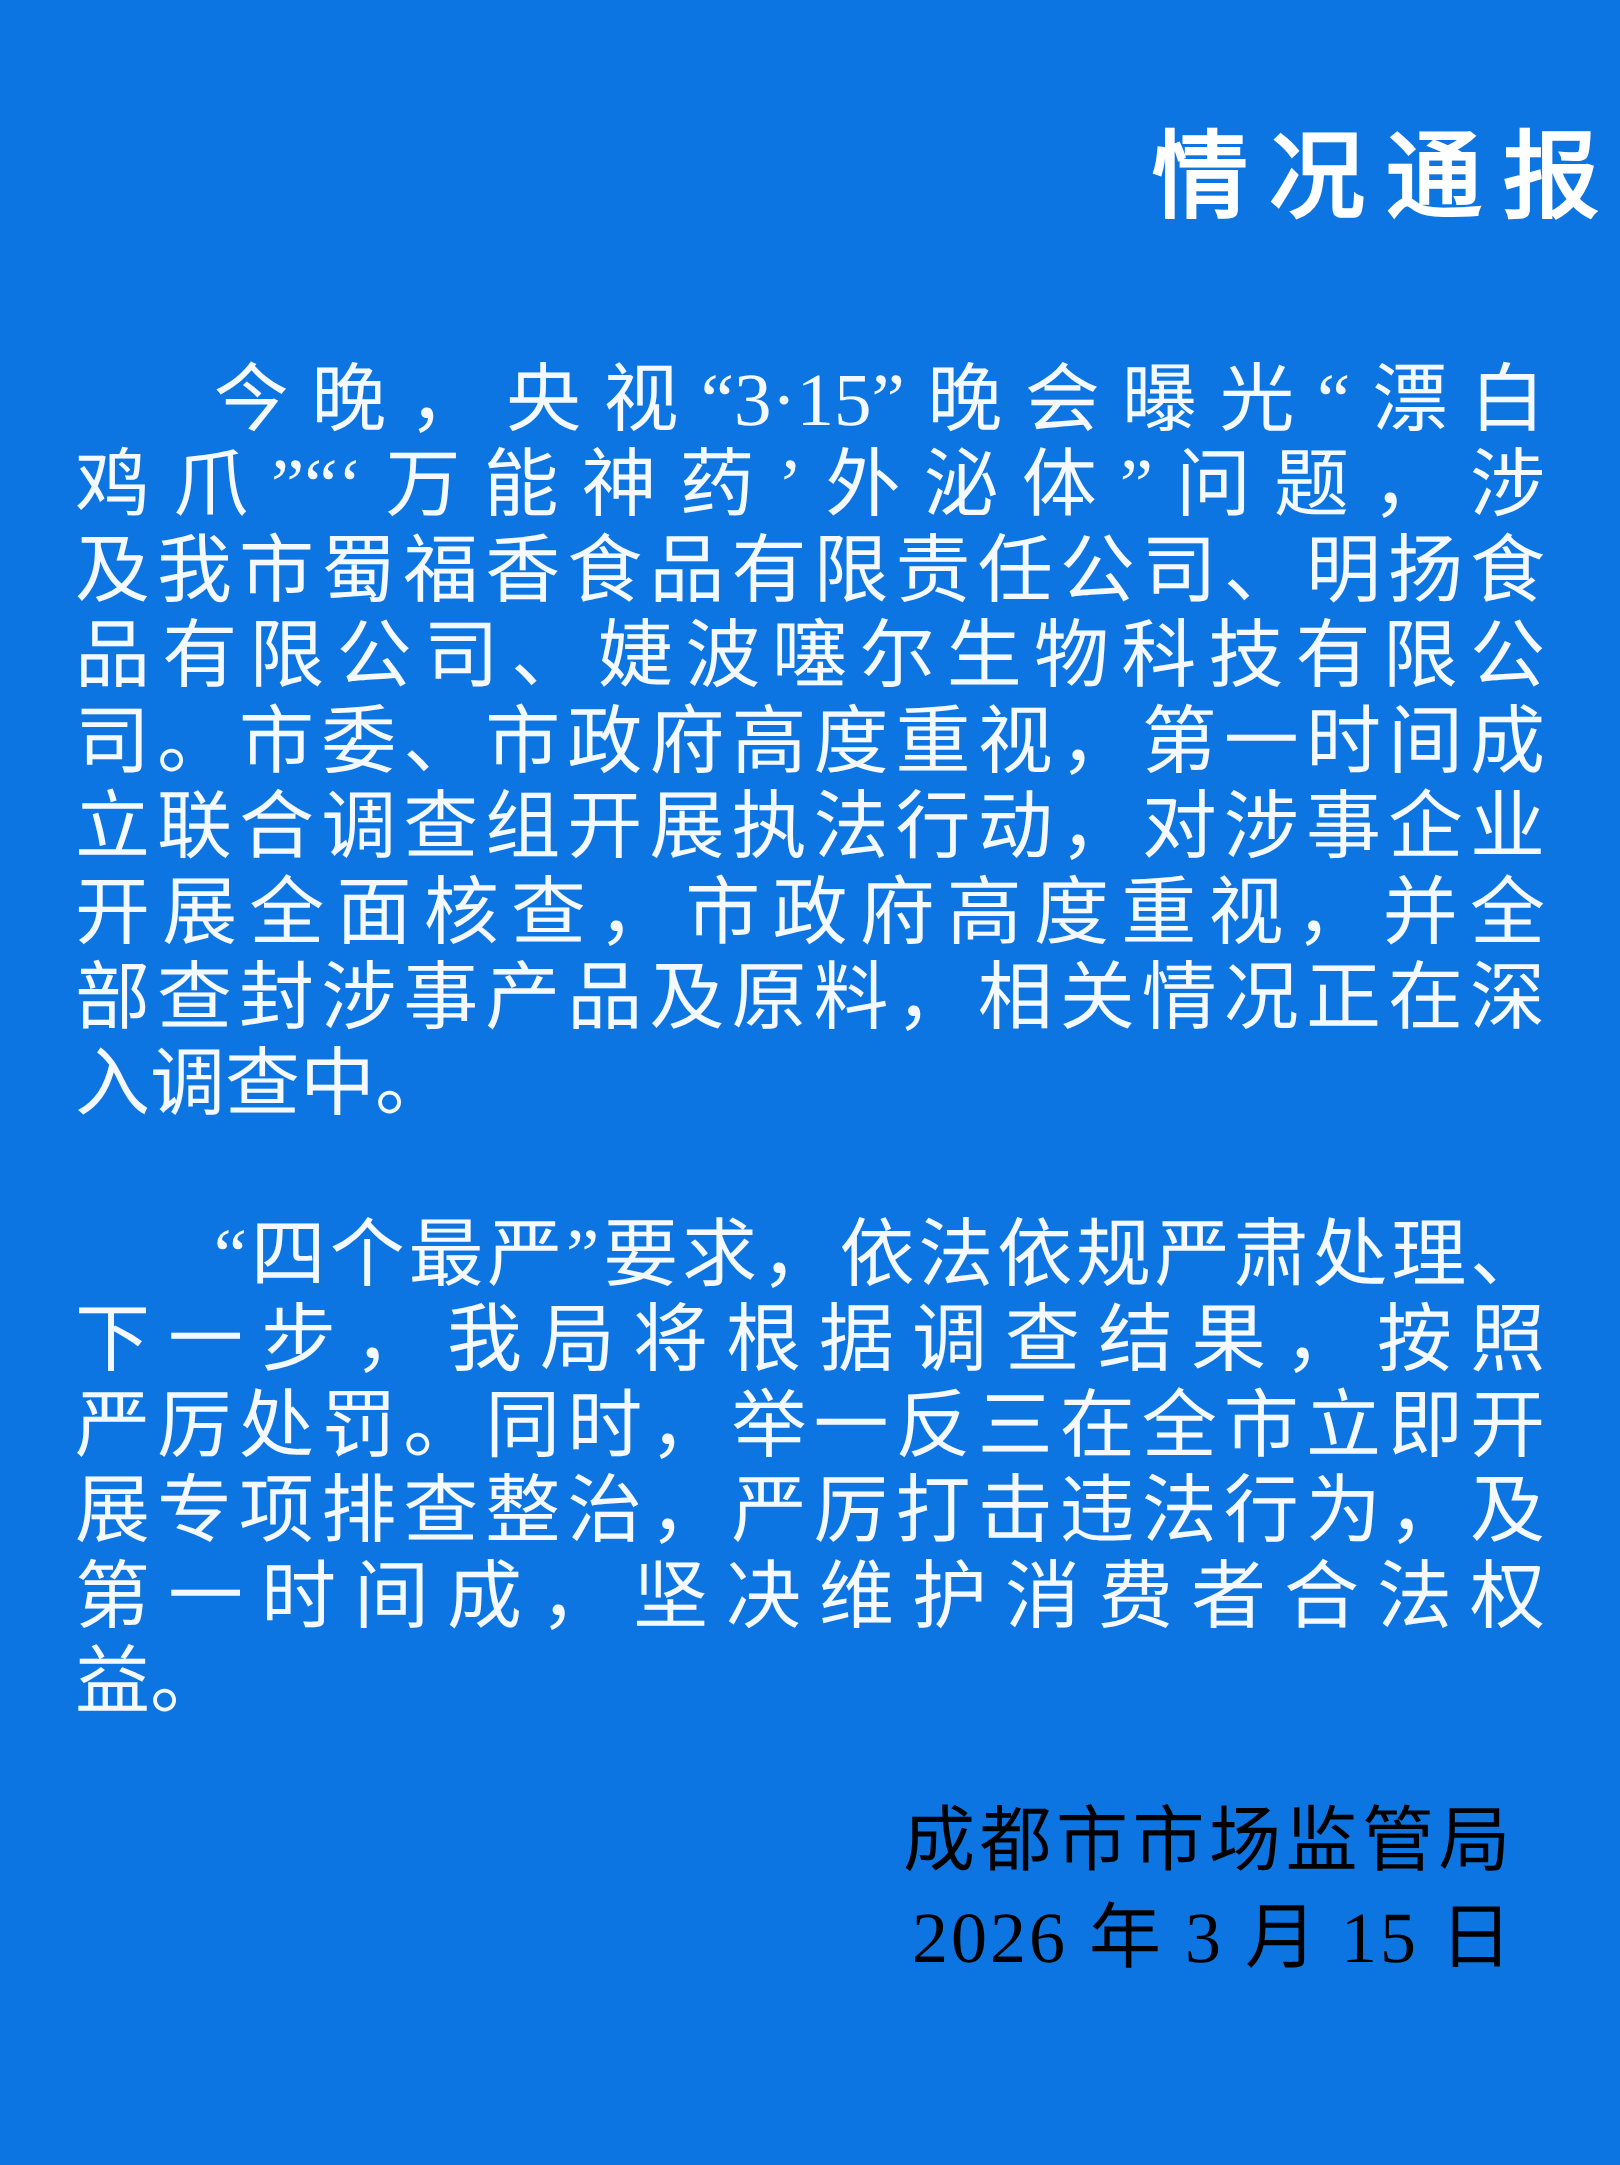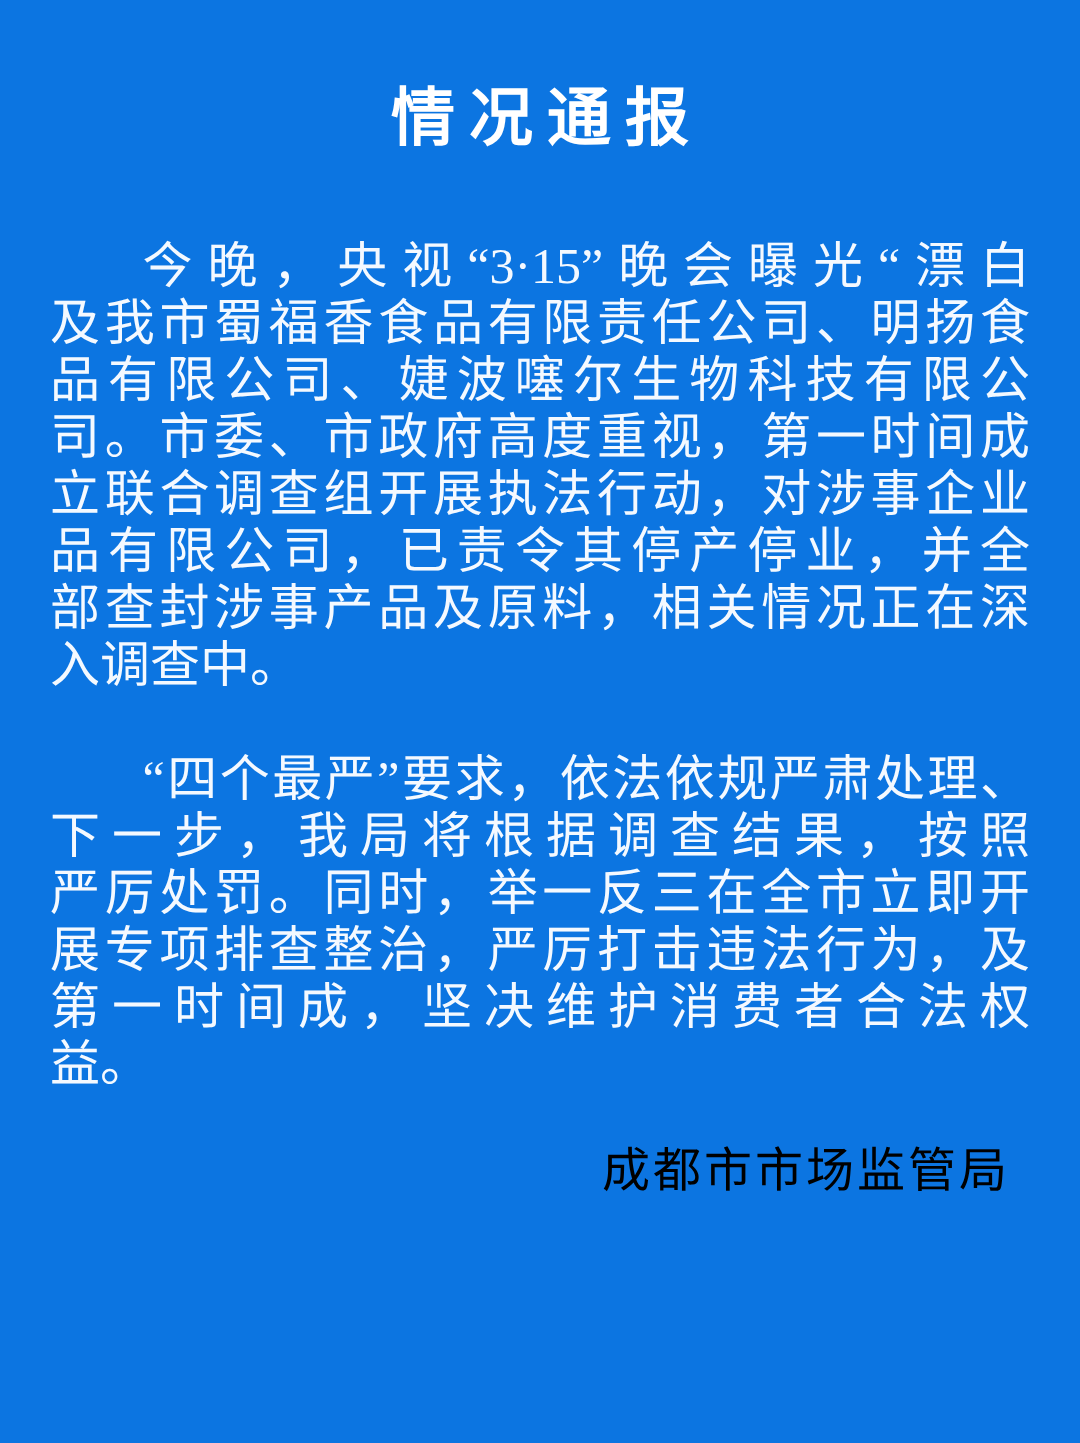--- a/index.html
+++ b/index.html
@@ -10,21 +10,21 @@
     background: #0c75e1;
     font-family: "Liberation Serif", serif;
   }
   .notice {
     width: 100%;
     height: 100%;
     box-sizing: border-box;
     padding-top: 86px;
   }
   .title {
-    text-align: center;
+    text-align: right;
     color: #ffffff;
     font-family: "Liberation Sans", sans-serif;
     font-weight: 900;
     font-size: 64px;
     line-height: 64px;
     letter-spacing: 14px;
     text-indent: 14px; 
   }
   .body {
     margin: 88px 50px 0 50px;
@@ -55,34 +55,36 @@
 </head>
 <body style="background: rgb(12, 117, 225);">
 
 <div class="notice">
   <div class="title" style="color: rgb(255, 255, 255);">情况通报</div>
 
   <div class="body" style="color: rgb(244, 249, 255);">
 
   <div class="para">
         <div class="line">今晚，央视“3·15”晚会曝光“漂白</div>
+        <div class="line">鸡爪”“‘万能神药’外泌体”问题，涉</div>
         <div class="line">及我市蜀福香食品有限责任公司、明扬食</div>
         <div class="line">品有限公司、婕波噻尔生物科技有限公</div>
         <div class="line">司。市委、市政府高度重视，第一时间成</div>
         <div class="line">立联合调查组开展执法行动，对涉事企业</div>
-        <div class="line">品有限公司，已责令其停产停业，并全</div>
+        <div class="line">开展全面核查，市政府高度重视，并全</div>
         <div class="line">部查封涉事产品及原料，相关情况正在深</div>
         <div class="line">入调查中。</div>
       </div>
       <div class="para">
         <div class="line">“四个最严”要求，依法依规严肃处理、</div>
         <div class="line">下一步，我局将根据调查结果，按照</div>
         <div class="line">严厉处罚。同时，举一反三在全市立即开</div>
         <div class="line">展专项排查整治，严厉打击违法行为，及</div>
         <div class="line">第一时间成，坚决维护消费者合法权</div>
         <div class="line">益。</div>
       </div>
     </div>
 
   <div class="sign-block" style="color: #000000;">
     <div class="issuer">成都市市场监管局</div>
+    <div class="date">2026 年 3 月 15 日</div>
   </div>
 </div>
 
 </body></html>

